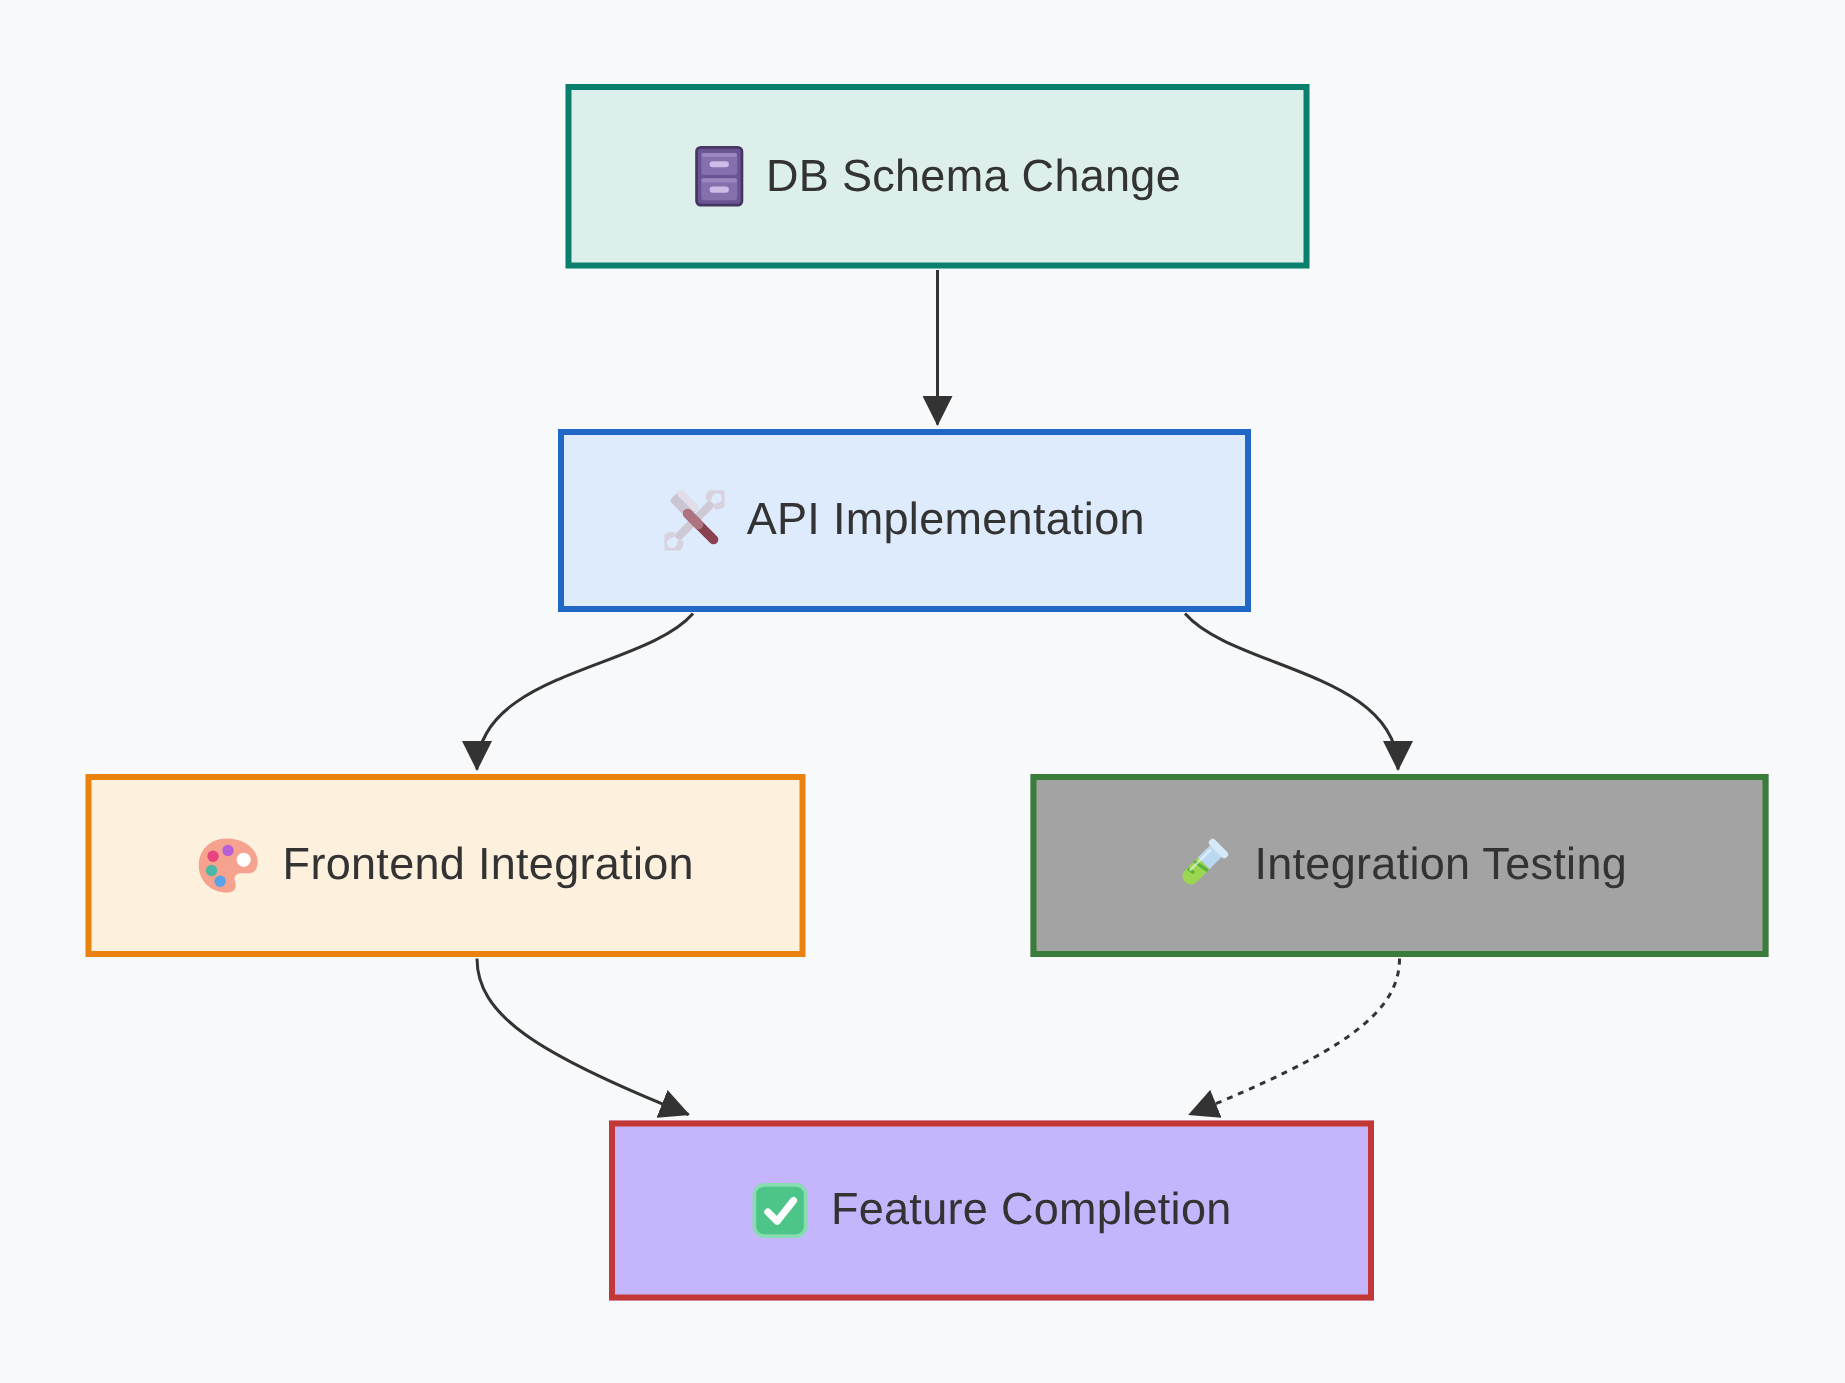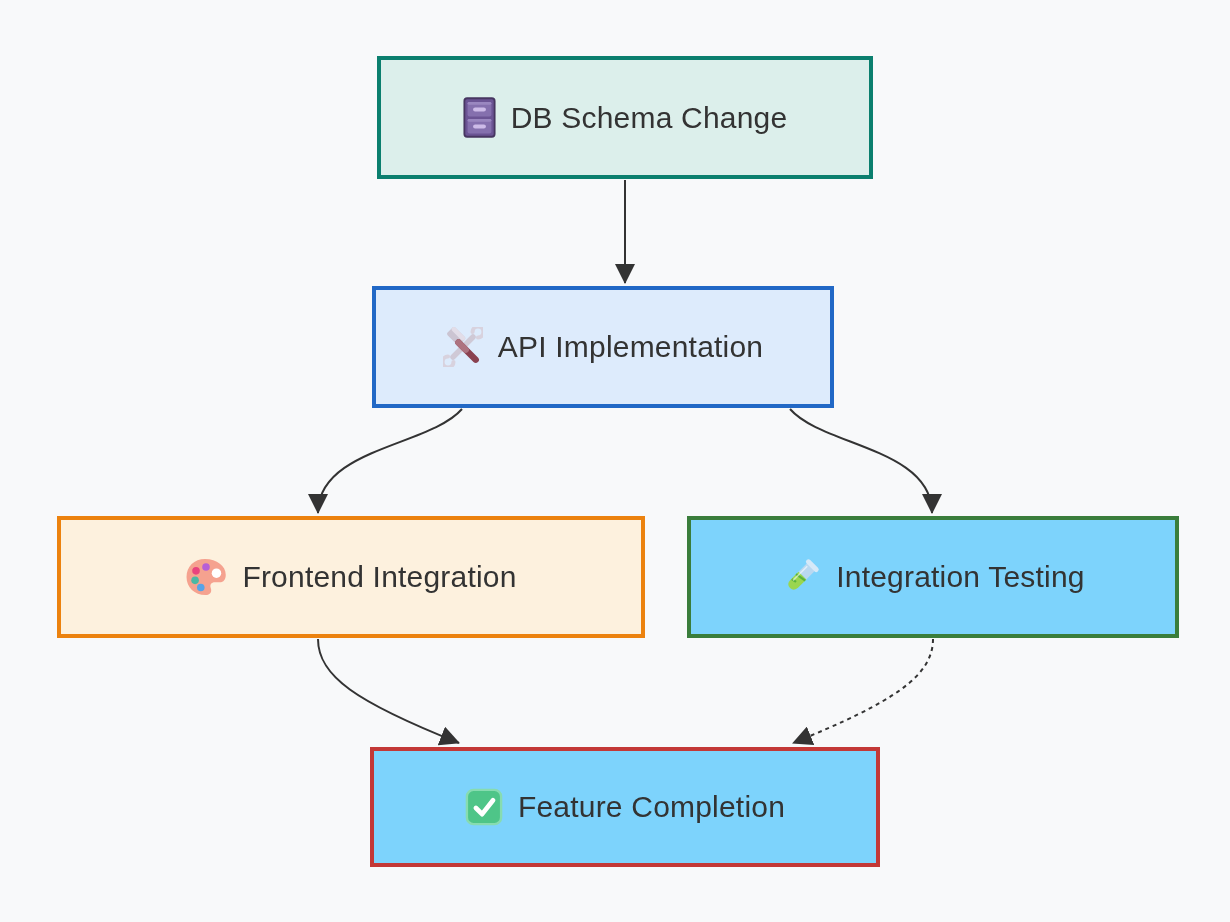--- a/index.html
+++ b/index.html
@@ -35,21 +35,21 @@
     display: inline-flex;
     align-items: center;
     justify-content: center;
   }
   .node .label {
     white-space: nowrap;
     letter-spacing: 0.2px;
   }
   #node-db       { left: 377px; top:  56px; width: 496px; height: 123px; }
   #node-api      { left: 372px; top: 286px; width: 462px; height: 122px; }
-  #node-frontend { left:  57px; top: 516px; width: 588px; height: 122px; }
+  #node-frontend { left:  57px; top: 516px; width: 480px; height: 122px; }
   #node-testing  { left: 687px; top: 516px; width: 492px; height: 122px; }
   #node-feature  { left: 370px; top: 747px; width: 510px; height: 120px; }
 </style>
 </head>
 <body>
 
 <div id="canvas" style="background: rgb(248, 249, 250); text-align: right;">
 
   <svg id="edge-layer" viewBox="0 0 1230 922" xmlns="http://www.w3.org/2000/svg">
     <defs>
@@ -104,37 +104,37 @@
         <circle cx="22" cy="9.5" r="4" fill="#b75fd6"></circle>
         <circle cx="11.5" cy="13.5" r="4" fill="#e8437e"></circle>
         <circle cx="10.5" cy="23.5" r="4" fill="#4ab8a4"></circle>
         <circle cx="16.5" cy="31" r="4" fill="#57a3e8"></circle>
         <circle cx="33" cy="16" r="5" fill="#ffffff"></circle>
       </svg>
     </span>
     <span class="label">Frontend Integration</span>
   </div>
 
-  <div class="node" id="node-testing" style="border-color: rgb(58, 125, 59); background: #7dd3fc; color: rgb(51, 51, 51);">
+  <div class="node" id="node-testing" style="border-color: rgb(58, 125, 59); background: #a3a3a3; color: rgb(51, 51, 51);">
     <span class="icon" aria-label="test-tube-icon">
       <svg width="40" height="40" viewBox="0 0 40 40">
         <g transform="rotate(45 20 20)">
           <path d="M14.5 4 L14.5 18 L25.5 18 L25.5 4 Z" fill="#b9d8f1"></path>
           <path d="M14.5 18 L14.5 29 Q14.5 35.5 20 35.5 Q25.5 35.5 25.5 29 L25.5 18 Z" fill="#9ad64f"></path>
           <line x1="14.5" y1="21.5" x2="25.5" y2="19.5" stroke="#59b23c" stroke-width="2.2"></line>
           <line x1="15" y1="28" x2="20" y2="27" stroke="#59b23c" stroke-width="2.2"></line>
           <rect x="12" y="1.5" width="16" height="5" rx="2.5" fill="#d6e9f8"></rect>
           <line x1="16.8" y1="8" x2="16.8" y2="28" stroke="#ffffff" stroke-width="1.6" opacity="0.55"></line>
         </g>
       </svg>
     </span>
     <span class="label">Integration Testing</span>
   </div>
 
-  <div class="node" id="node-feature" style="border-color: rgb(195, 56, 54); background: #7dd3fc; color: rgb(51, 51, 51);">
+  <div class="node" id="node-feature" style="border-color: rgb(195, 56, 54); background: #c4b5fd; color: rgb(51, 51, 51); margin-left: 36px;">
     <span class="icon" aria-label="check-mark-icon">
       <svg width="38" height="38" viewBox="0 0 40 40">
         <rect x="2" y="2" width="36" height="36" rx="7" fill="#4ec588" stroke="#87dcb0" stroke-width="2.5"></rect>
         <path d="M11.5 21 L18 27.5 L29.5 13" stroke="#ffffff" stroke-width="5" fill="none" stroke-linecap="round" stroke-linejoin="round"></path>
       </svg>
     </span>
     <span class="label">Feature Completion</span>
   </div>
 
 </div>

